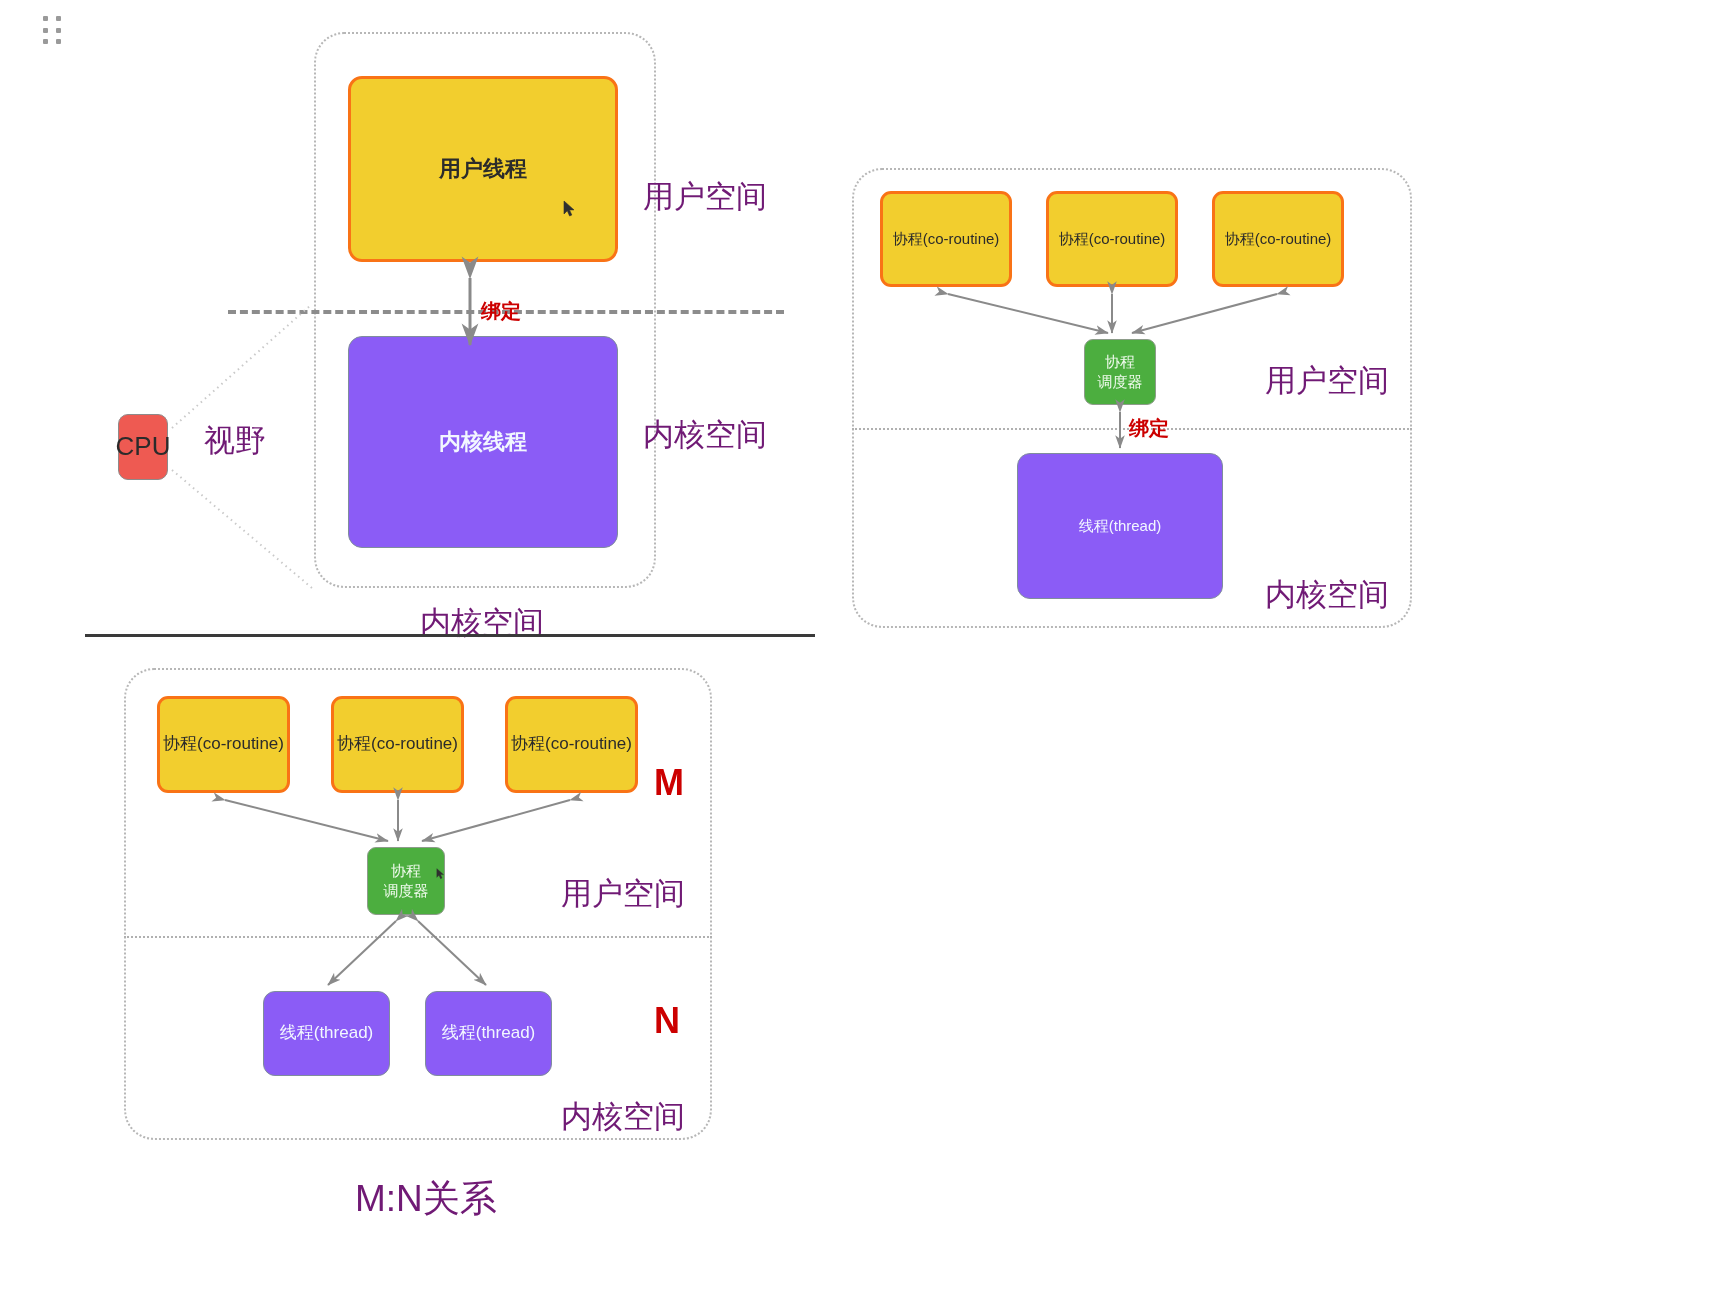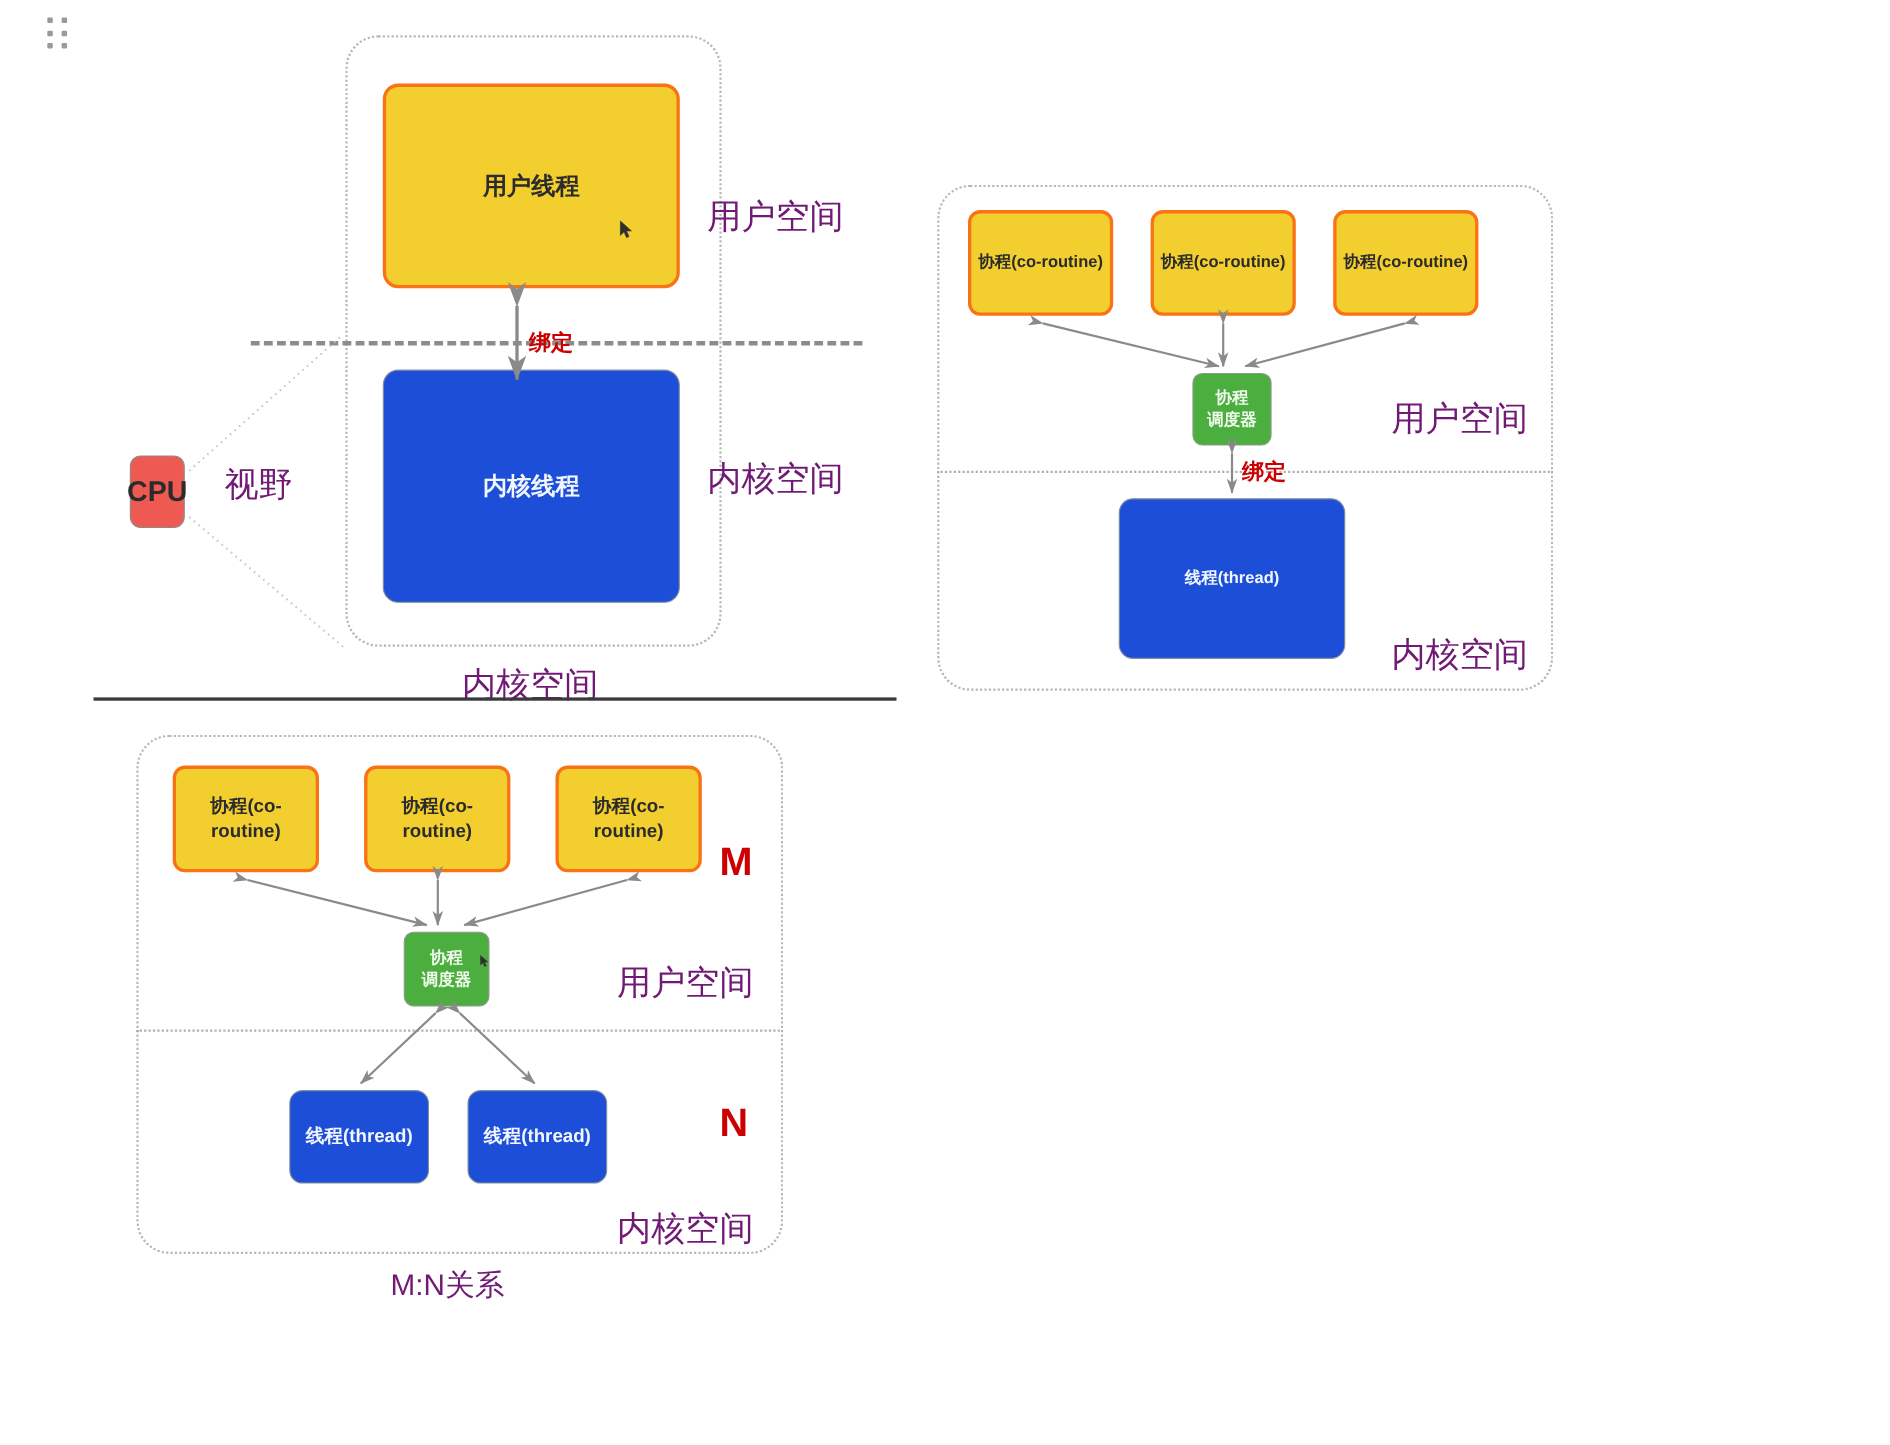--- a/index.html
+++ b/index.html
@@ -42,29 +42,28 @@
   
   .box {
     position: absolute;
     box-sizing: border-box;
     display: flex;
     align-items: center;
     justify-content: center;
     text-align: center;
     border-radius: 14px;
     line-height: 1.35;
-    font-weight: bold;
   }
   .box.yellow {
     background: #F2CE2E;
     border: 3px solid #f97316;
     color: #2b2b2b;
   }
   .box.blue {
-    background: #1d4ed8;
+    background: #8b5cf6;
     border: 1px solid #7f8d9c;
     color: #f2f7ff;
   }
   .box.green {
     background: #4CAE3F;
     border: 1px solid #8d9c8a;
     color: #f0fbee;
   }
   .box.red {
     background: #EE5A52;
@@ -99,21 +98,21 @@
   .label {
     position: absolute;
     white-space: nowrap;
     color: #701a75;
   }
   .label.space-lbl { font-size: 31px; }
   .label.caption    { font-size: 31px; }
   .label.bind       { font-size: 20px; color: #cc0000; font-weight: bold; }
   .label.mn         { font-size: 36px; color: #cc0000; font-weight: bold; }
   .label.shiye      { font-size: 31px; }
-  .label.cap-small  { font-size: 27px; }
+  .label.cap-small  { font-size: 37px; margin-top: 24px; }
 
   .txt-big   { font-size: 22px; font-weight: bold; }
   .txt-mid   { font-size: 17px; }
   .txt-small { font-size: 15px; }
 
   svg.overlay {
     position: absolute;
     left: 0;
     top: 0;
     width: 1718px;

